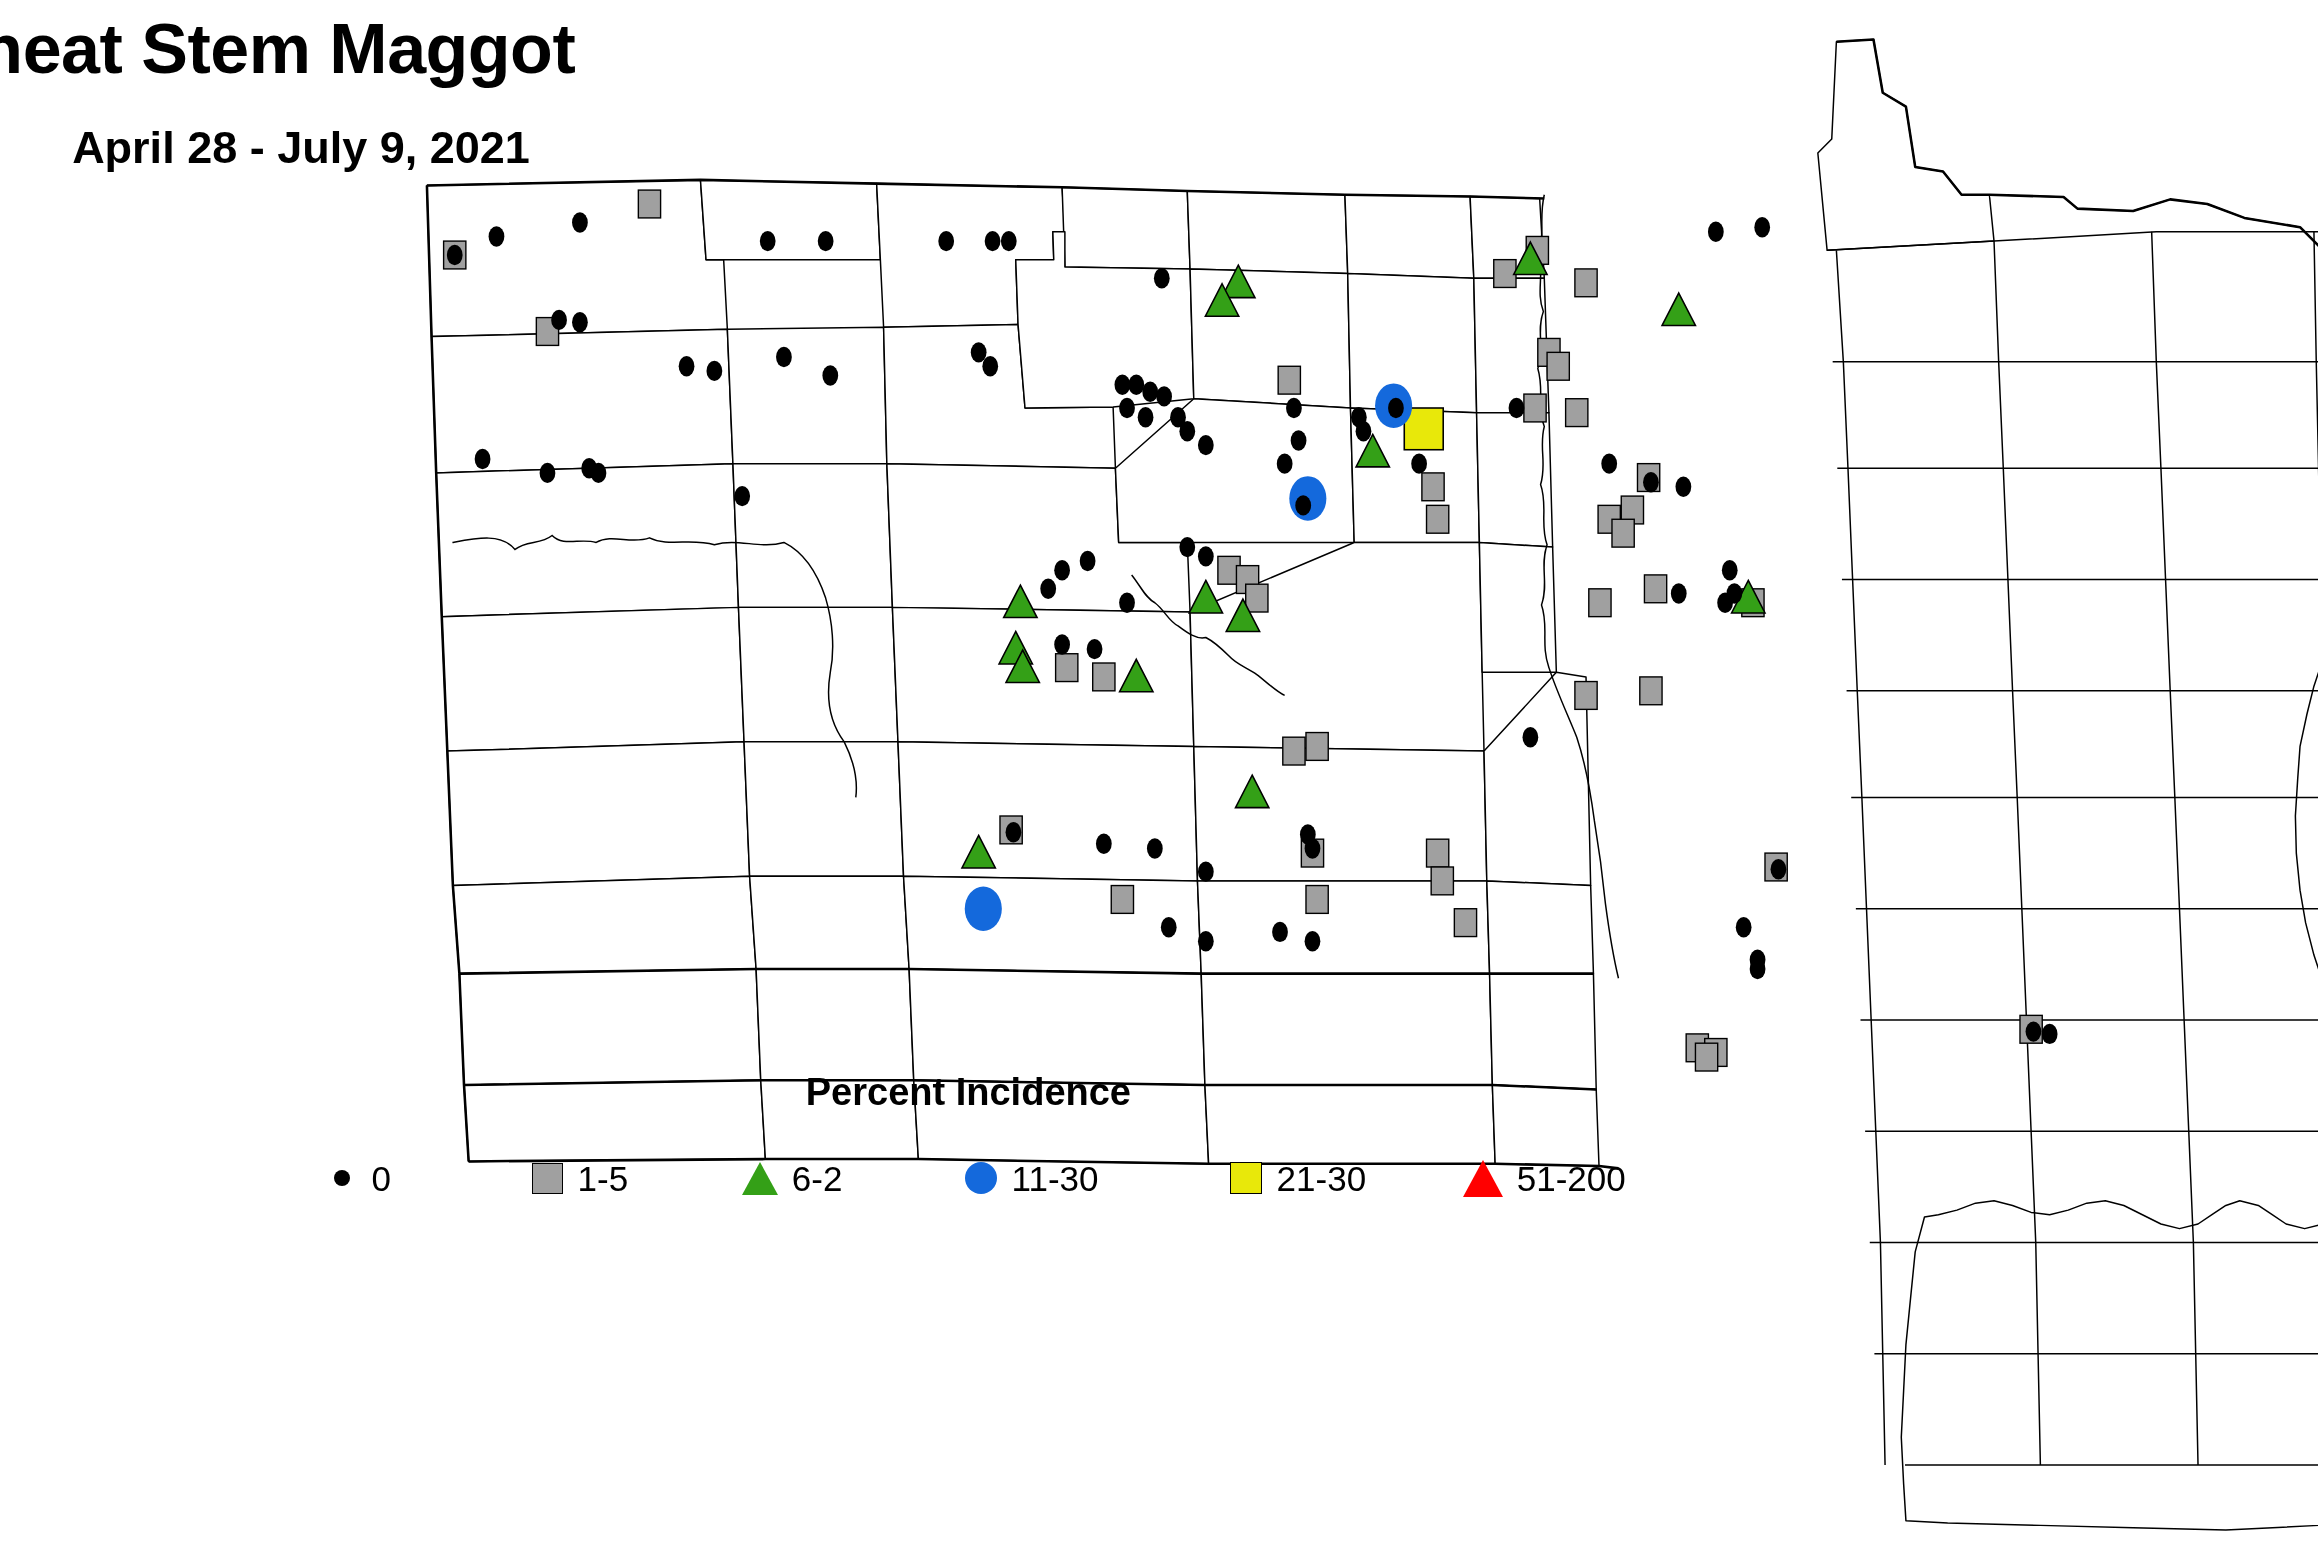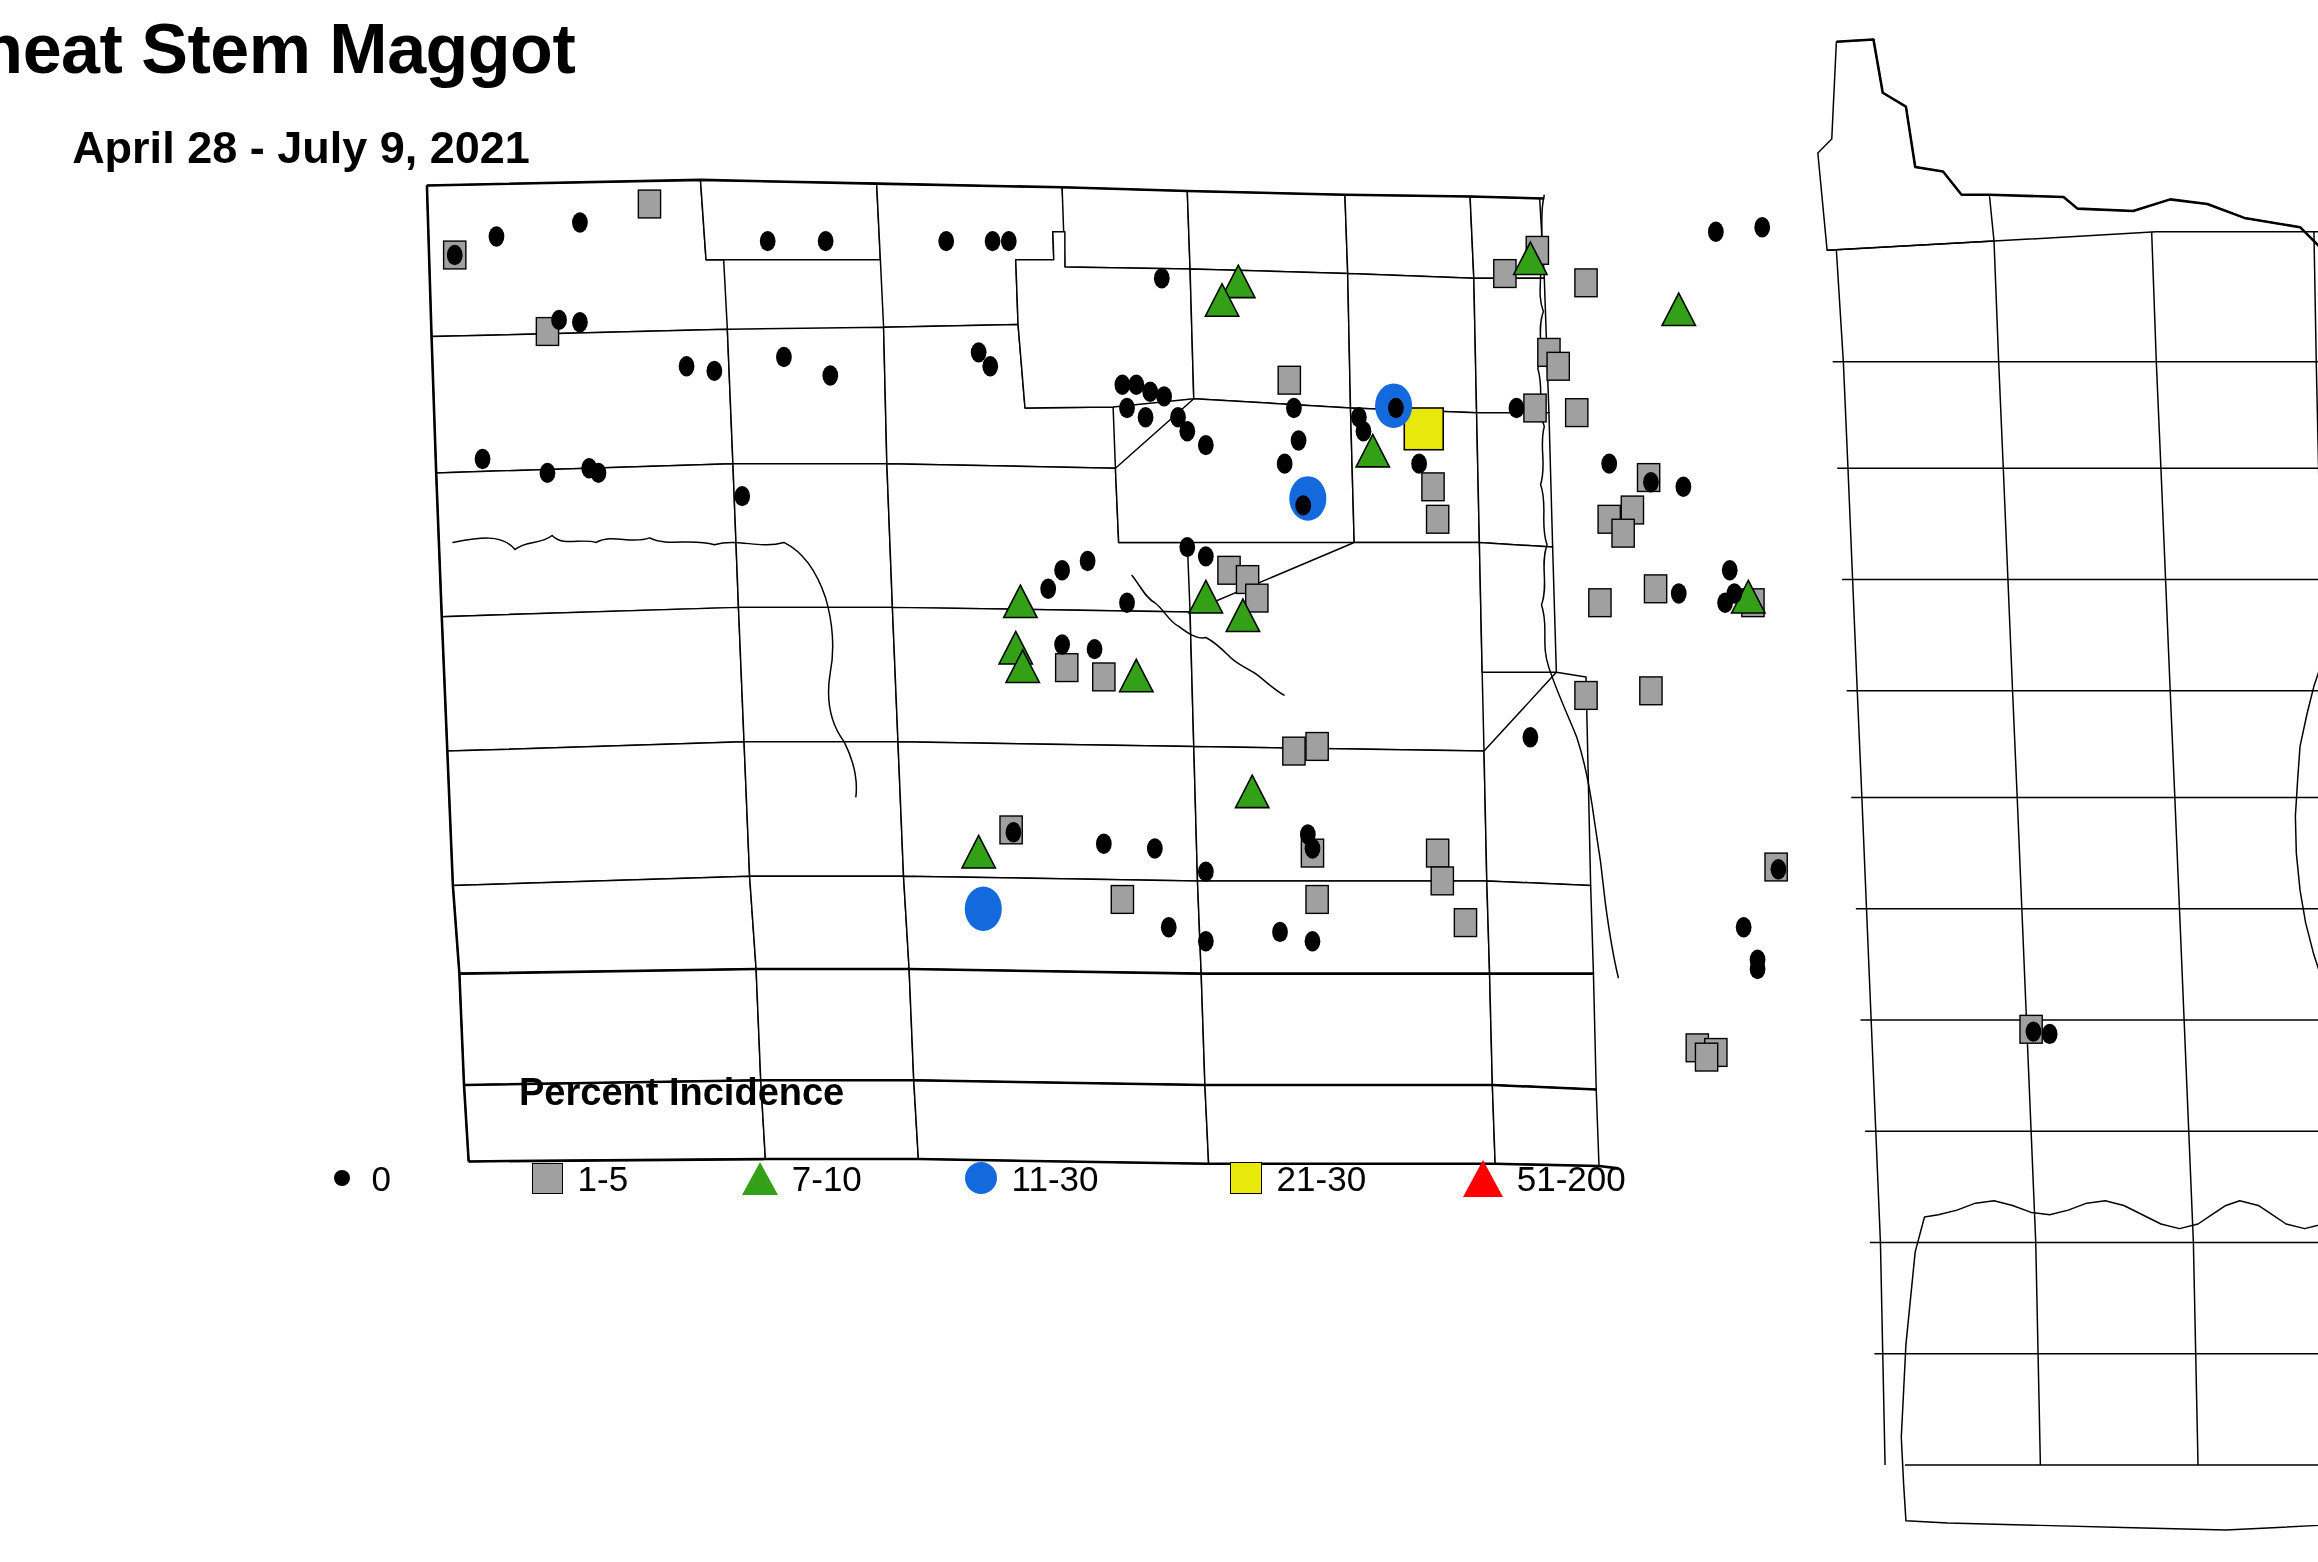--- a/index.html
+++ b/index.html
@@ -21,21 +21,21 @@
   svg{display:block;}
   .cty{fill:#ffffff;stroke:#000000;stroke-width:3.2;stroke-linejoin:round;}
   .stateline{fill:none;stroke:#000000;stroke-width:5.5;stroke-linejoin:round;}
   .river{fill:none;stroke:#000000;stroke-width:3.2;}
   .m-dot{fill:#000000;stroke:none;}
   .m-sq{fill:#A0A0A0;stroke:#000000;stroke-width:3;}
   .m-tri{fill:#34A017;stroke:#000000;stroke-width:3.4;}
   .m-cir{fill:#1469DC;stroke:none;}
   .m-ysq{fill:#E8E80A;stroke:#000000;stroke-width:3.4;}
   #legend-title{
-    position:absolute;left:519px;top:1071px;width:612px;text-align:left;
+    position:absolute;left:519px;top:1071px;width:612px;text-align:right;
     font-size:38px;font-weight:bold;color:#000;font-family:"Liberation Sans",sans-serif;
   }
   .leg-item{position:absolute;top:1150px;height:56px;display:flex;align-items:center;}
   .leg-label{font-size:35px;color:#000;font-family:"Liberation Sans",sans-serif;
              margin-left:12px;white-space:nowrap;line-height:1;}
   .sw-dot{width:16px;height:16px;border-radius:50%;background:#000;margin:0 9.3px;}
   .sw-sq{width:29px;height:29px;background:#A0A0A0;border:1.4px solid #000;margin:0 2.8px;}
   .sw-ysq{width:30px;height:30px;background:#E8E80A;border:1.4px solid #000;margin:0 2.8px;}
   .sw-tri{width:0;height:0;border-left:18.5px solid transparent;border-right:18.5px solid transparent;
           border-bottom:33px solid #34A017;margin:0 1.9px;position:relative;}
@@ -315,21 +315,21 @@
     <span class="leg-label">0</span>
   </div>
 
   <div class="leg-item" style="left:529px;">
     <span class="sw-sq"></span>
     <span class="leg-label">1-5</span>
   </div>
 
   <div class="leg-item" style="left:740px;">
     <span class="sw-tri"></span>
-    <span class="leg-label">7-10</span>
+    <span class="leg-label">6-2</span>
   </div>
 
   <div class="leg-item" style="left:962px;">
     <span class="sw-cir"></span>
     <span class="leg-label">11-30</span>
   </div>
 
   <div class="leg-item" style="left:1227px;">
     <span class="sw-ysq"></span>
     <span class="leg-label">21-30</span>

